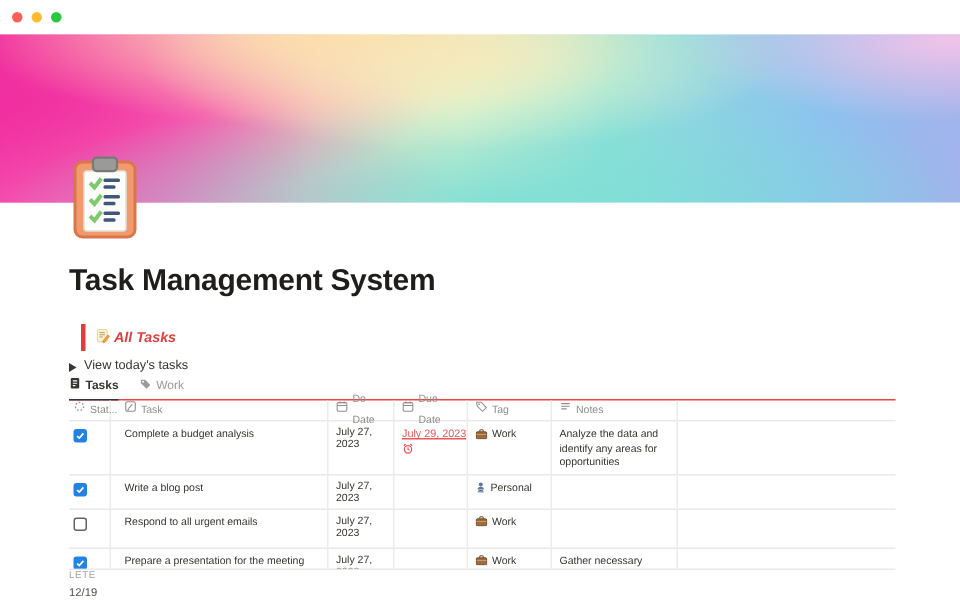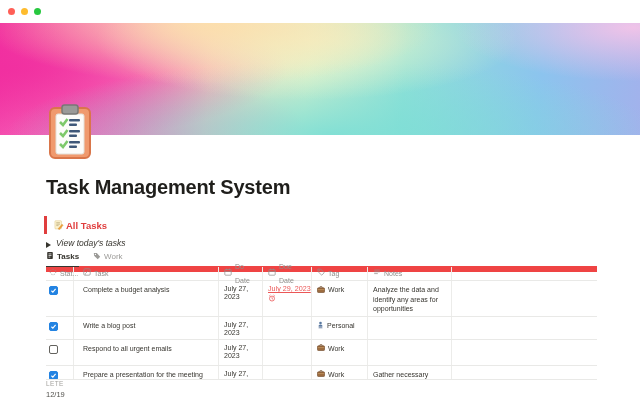--- a/index.html
+++ b/index.html
@@ -23,32 +23,32 @@
       radial-gradient(100% 150% at 0% 40%, rgba(241,47,160,0.97) 0%, rgba(241,47,160,0) 45%),
       radial-gradient(70% 110% at 10% 100%, rgba(246,95,184,0.85) 0%, rgba(246,95,184,0) 55%),
       linear-gradient(95deg,#f12fa0 0%,#f884bd 18%,#fbd9bd 33%,#d8f0cc 48%,#8fe0d8 63%,#8cc4ee 84%,#a2b2ec 100%);
   }
 
   .page-icon{position:absolute;top:103px;left:47px;width:46px;height:58px;}
 
   .title{position:absolute;top:176px;left:46px;font-size:20px;font-weight:700;
          letter-spacing:-0.2px;color:#1f1e1b;}
 
-  .callout{position:absolute;top:216px;left:44px;height:18px;border-left:3px solid #e03e3e;
-           display:flex;align-items:center;padding-left:7px;gap:2px;}
+  .callout{position:absolute;top:216px;left:54px;height:18px;border-left:3px solid #e03e3e;
+           display:flex;align-items:center;padding-left:7px;gap:2px;font-style:italic;}
   .callout .txt{font-size:9.5px;font-weight:700;color:#e03e3e;}
 
-  .toggle{position:absolute;top:238px;left:46px;display:flex;align-items:flex-end;gap:5px;font-style:italic;}
+  .toggle{position:absolute;top:238px;left:46px;display:flex;align-items:flex-end;gap:5px;}
   .tri{width:0;height:0;border-left:5px solid #37352f;border-top:3.5px solid transparent;
        border-bottom:3.5px solid transparent;}
   .toggle .txt{font-size:8.5px;color:#37352f;}
 
   
   .tabs{position:absolute;top:250px;left:46px;width:551px;height:16px;
-        border-bottom:6px solid #ef4444;display:flex;gap:14px;}
+        border-bottom:1px solid #ef4444;display:flex;gap:14px;}
   .tab{display:flex;align-items:center;gap:3px;font-size:8px;padding-bottom:3px;}
   .tab.active{color:#37352f;font-weight:700;border-bottom:1.5px solid #37352f;margin-bottom:-1px;}
   .tab.inactive{color:#9b9a97;}
 
   
   .table{position:absolute;top:267px;left:46px;width:551px;font-size:7px;}
   .trow{display:flex;border-bottom:1px solid #e9e9e7;box-sizing:border-box;}
   .cell{box-sizing:border-box;border-right:1px solid #ececea;padding:4px 4px 2px 5px;line-height:9px;}
   .cell.last{border-right:none;}
   .c0{width:28px;padding:5px 2px 2px 3px;}

